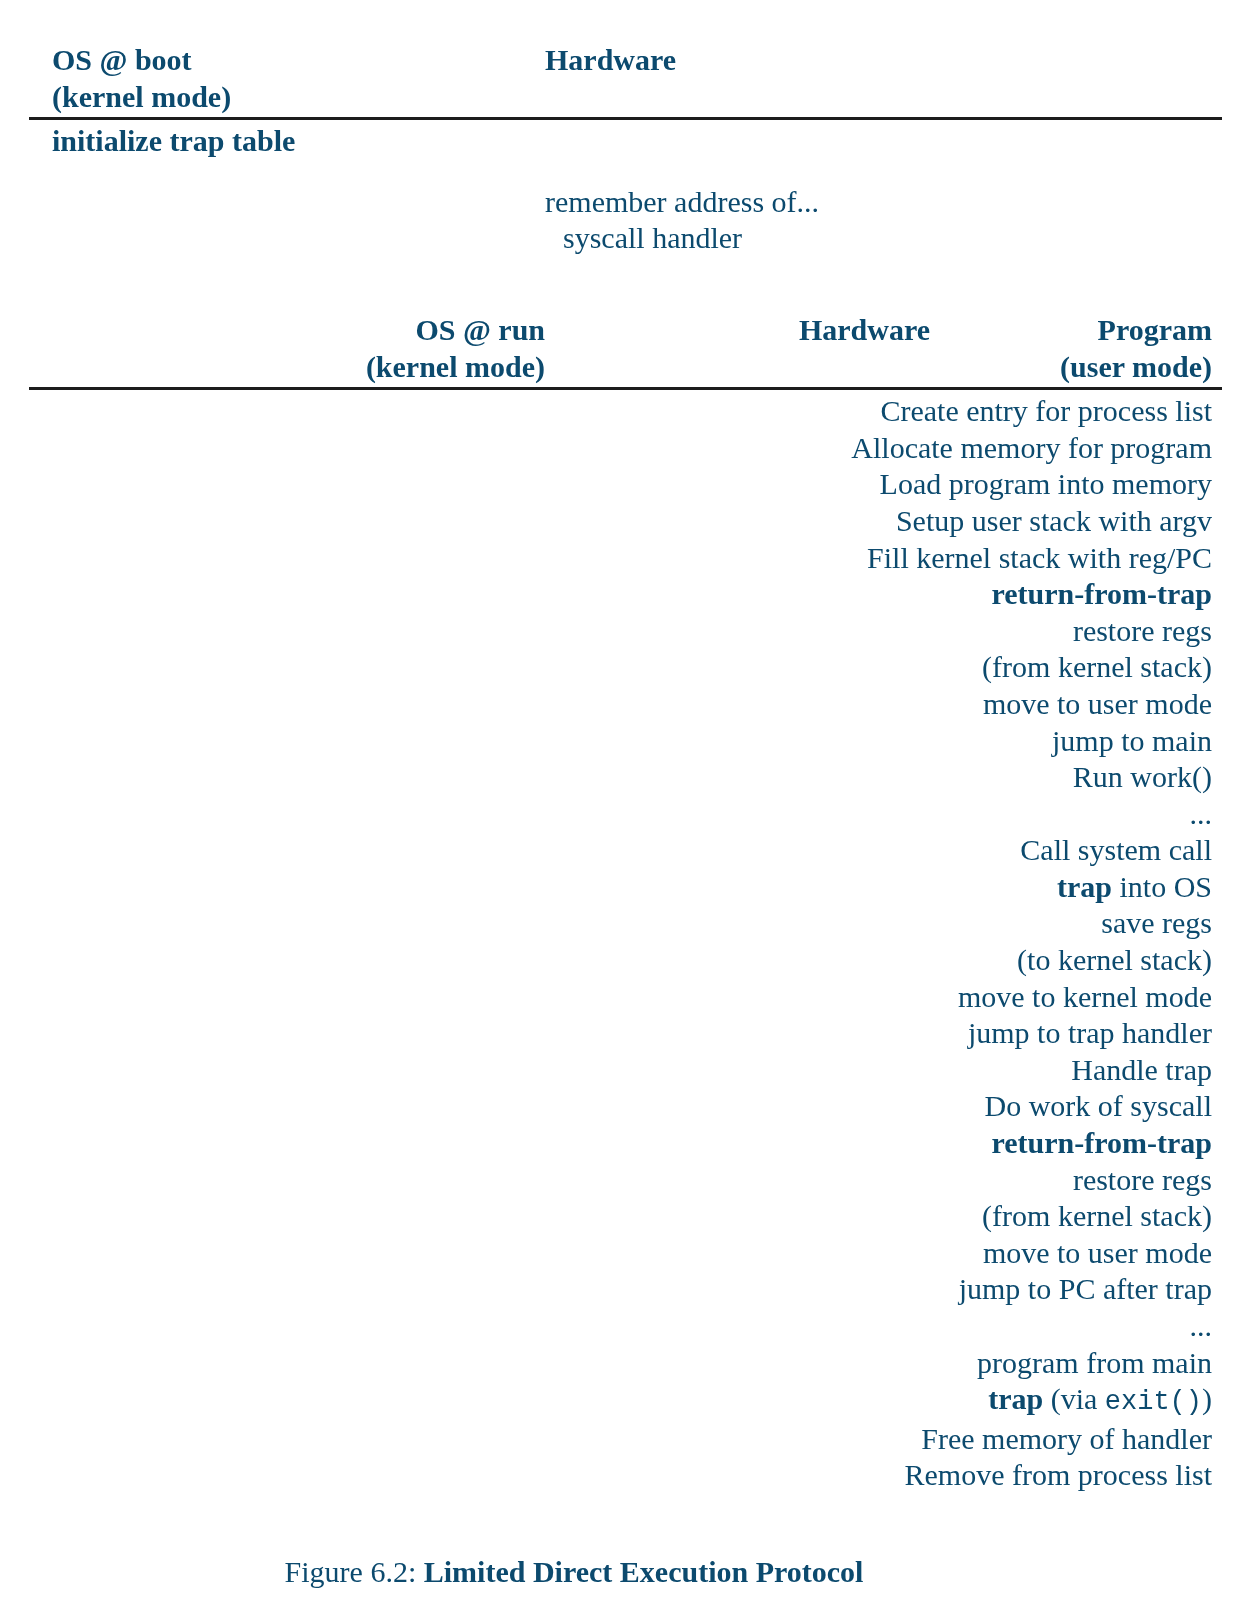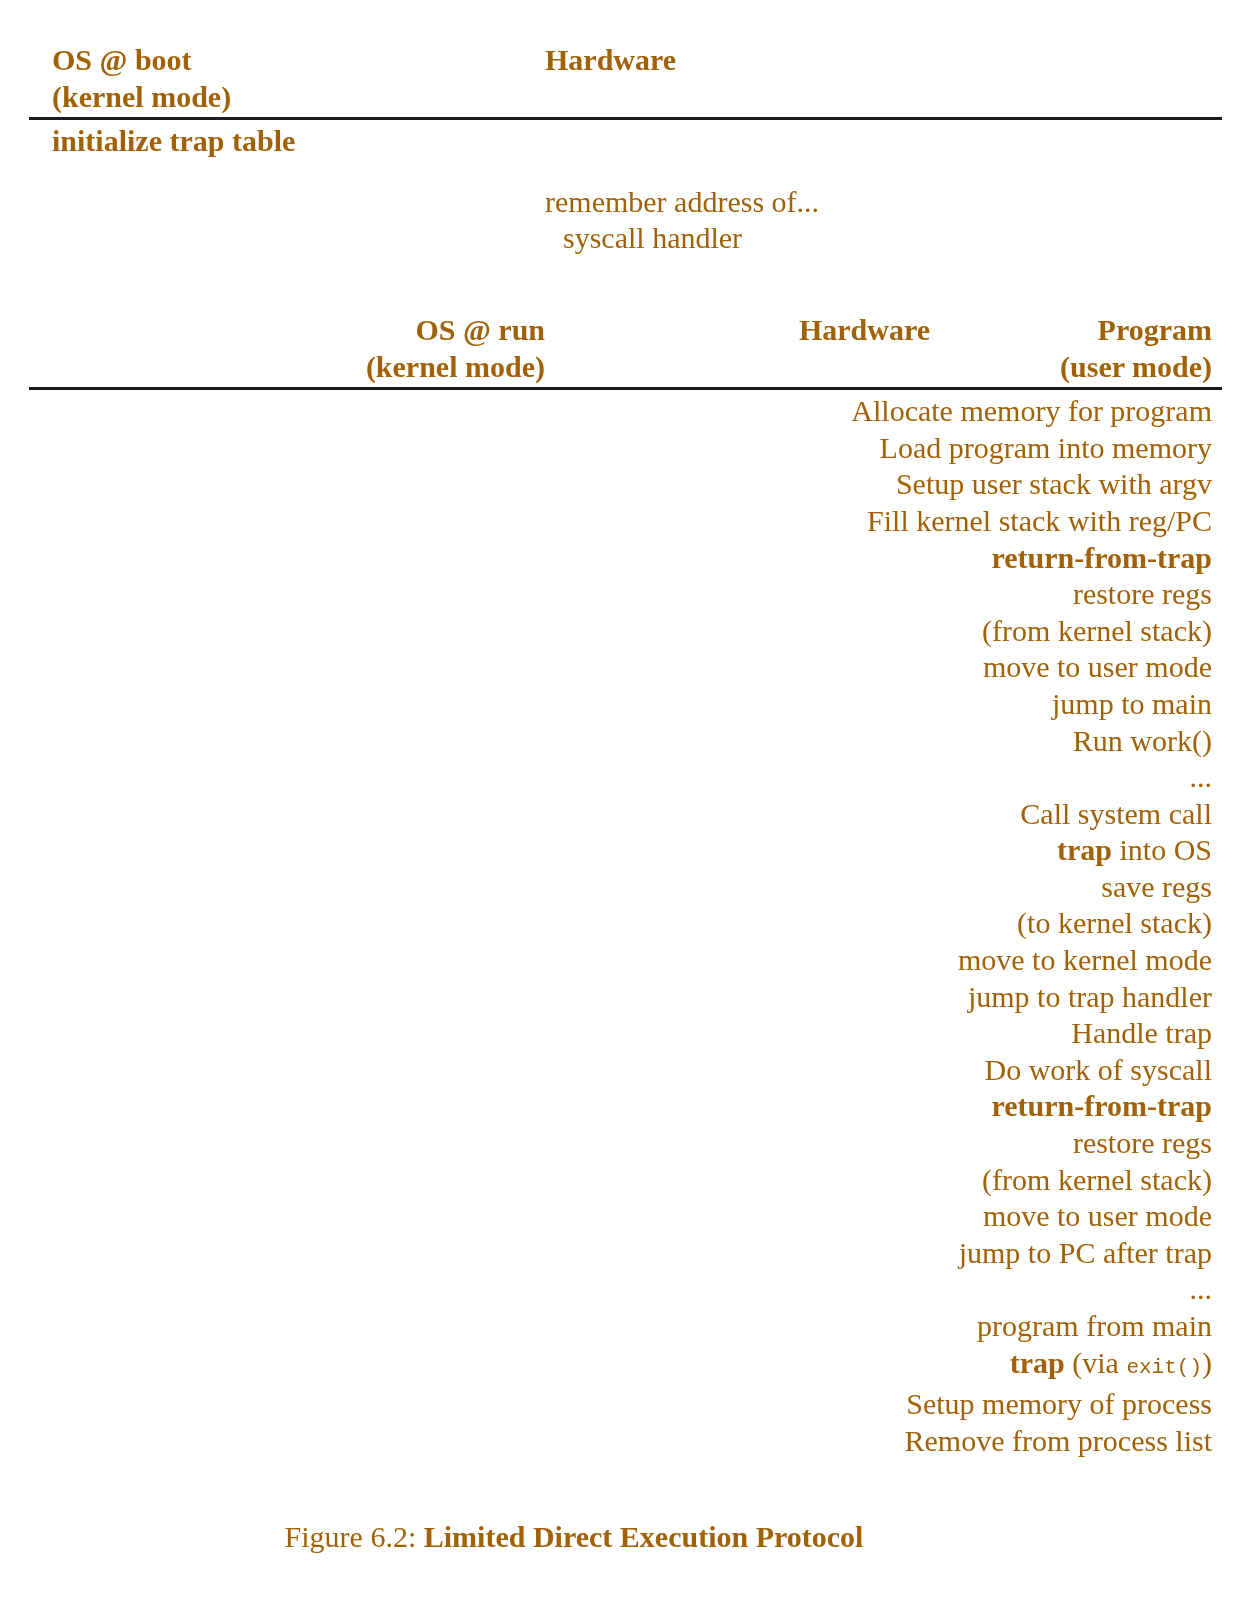--- a/index.html
+++ b/index.html
@@ -2,21 +2,21 @@
 <html><head>
 <meta charset="utf-8">
 <style>
   * { margin: 0; padding: 0; box-sizing: border-box; }
   html, body { background: #ffffff; }
   .page {
     position: relative;
     width: 1248px;
     height: 1610px;
     background: #ffffff;
-    color: #a16207;
+    color: #0c4a6e;
     font-family: "Liberation Serif", "DejaVu Serif", serif;
     font-size: 30px;
     line-height: 36.6px;
     overflow: hidden;
   }
   .content { padding: 42px 36px 0 52px; }
   .line { white-space: pre; }
   .b { font-weight: 700; }
   .head-row { display: flex; align-items: flex-start; }
   .c1w { width: 493px; }
@@ -28,21 +28,21 @@
   .rule {
     height: 3px;
     width: 1193px;
     margin: 2px 0 3px -23px;
     background: #1c1c1c;
   }
   .gap8 { margin-top: 24px; }
   .run-section { margin-top: 55px; text-align: right; }
   .mono {
     font-family: "Liberation Mono", "DejaVu Sans Mono", monospace;
-    font-size: 21px;
+    font-size: 27px;
   }
   .caption {
     margin-top: 60px;
     text-align: center;
     position: relative;
     left: -58px;
     font-size: 30px;
   }
 </style>
 </head>
@@ -83,20 +83,21 @@
         </div>
         <div class="c3w">
           <div class="line b">Program</div>
           <div class="line b">(user mode)</div>
         </div>
       </div>
 
       <div class="rule"></div>
 
       <div>
+        <div class="line">Create entry for process list</div>
         <div class="line">Allocate memory for program</div>
         <div class="line">Load program into memory</div>
         <div class="line">Setup user stack with argv</div>
         <div class="line">Fill kernel stack with reg/PC</div>
         <div class="line b">return-from-trap</div>
       </div>
 
       <div>
         <div class="line col2">restore regs</div>
         <div class="line col2">(from kernel stack)</div>
@@ -131,21 +132,21 @@
         <div class="line col2">jump to PC after trap</div>
       </div>
 
       <div>
         <div class="line col3">...</div>
         <div class="line col3">program from main</div>
         <div class="line col3"><span class="b">trap</span><span> (via </span><span class="mono">exit()</span><span>)</span></div>
       </div>
 
       <div>
-        <div class="line">Setup memory of process</div>
+        <div class="line">Free memory of handler</div>
         <div class="line">Remove from process list</div>
       </div>
     </section>
 
     <div class="caption">
       <span>Figure 6.2: </span><span class="b">Limited Direct Execution Protocol</span>
     </div>
 
   </div>
 </div>

